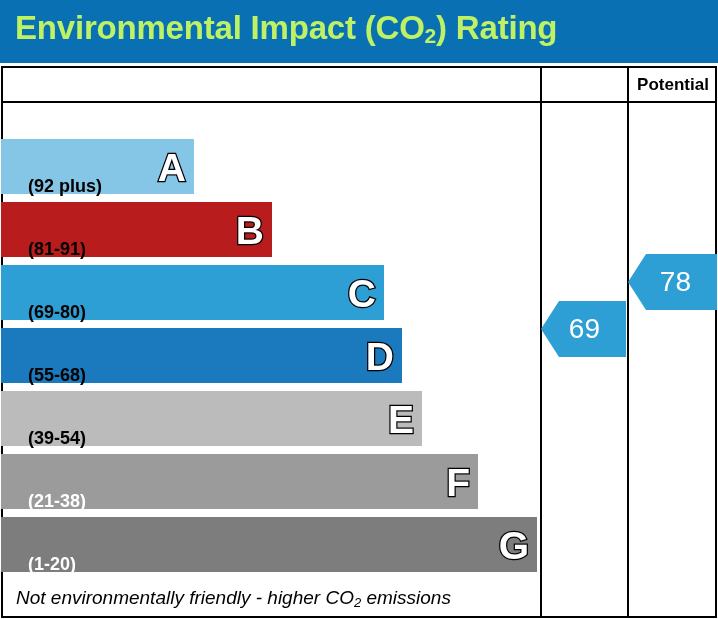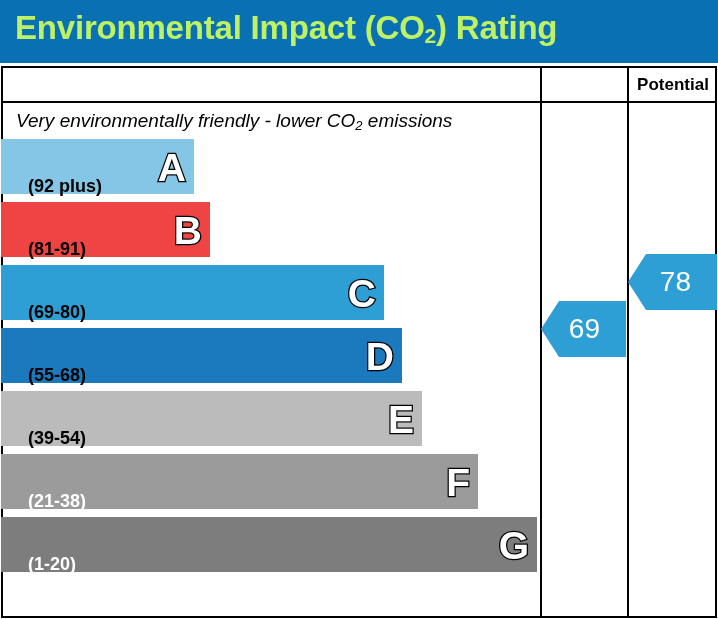--- a/index.html
+++ b/index.html
@@ -158,28 +158,28 @@
     <div class="epc-header-title"><span>Environmental Impact (CO</span><sub>2</sub><span>) Rating</span></div>
   </div>
 
   <div class="table-frame"></div>
   <div class="col-div col-div-1"></div>
   <div class="col-div col-div-2"></div>
   <div class="head-row-div"></div>
 
   <div class="col-head col-head-potential">Potential</div>
 
-  <div class="caption caption-top"><span>Very environmentally friendly - lower CO</span><sub>2</sub><span> emissions</span></div>
+  <div class="caption caption-bottom"><span>Not environmentally friendly - higher CO</span><sub>2</sub><span> emissions</span></div>
 
   <div id="bands-layer">
       <div class="band" style="top: 139px; width: 193px; background: rgb(133, 197, 229);">
         <span class="band-range" style="color: rgb(0, 0, 0);">(92 plus)</span>
         <span class="band-letter">A</span>
       </div>
-      <div class="band" style="top: 202px; width: 209px; background: #ef4444;">
+      <div class="band" style="top: 202px; width: 271px; background: #b91c1c;">
         <span class="band-range" style="color: rgb(0, 0, 0);">(81-91)</span>
         <span class="band-letter">B</span>
       </div>
       <div class="band" style="top: 265px; width: 336px; background: rgb(46, 159, 212); padding-left: 47px;">
         <span class="band-range" style="color: rgb(0, 0, 0);">(69-80)</span>
         <span class="band-letter">C</span>
       </div>
       <div class="band" style="top: 328px; width: 365px; background: rgb(27, 121, 190); padding-left: 36px;">
         <span class="band-range" style="color: rgb(0, 0, 0);">(55-68)</span>
         <span class="band-letter">D</span>

